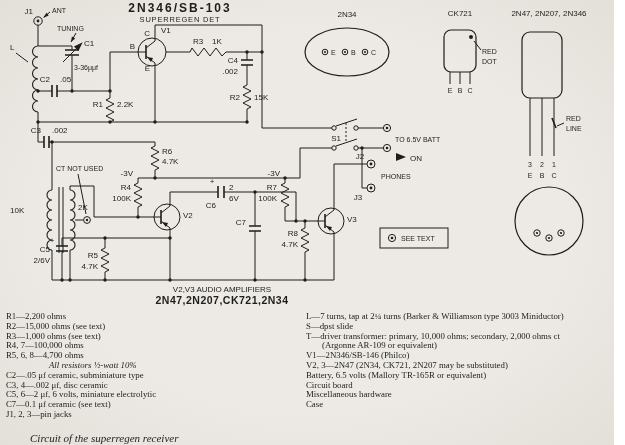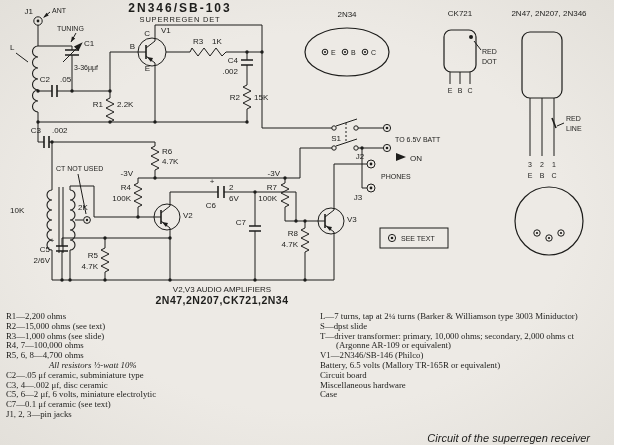--- a/index.html
+++ b/index.html
@@ -8,28 +8,28 @@
         font-family:"Liberation Sans",sans-serif;color:#1d1d1b;}
   svg{position:absolute;left:0;top:0;}
   svg text{fill:#1d1d1b;font-family:"Liberation Sans",sans-serif;font-size:8px;}
   svg text.sm{font-size:7px;}
   svg text.ttl{font-size:12px;font-weight:bold;letter-spacing:2px;}
   svg text.sub{font-size:7.5px;letter-spacing:0.8px;}
   svg text.big{font-size:10.5px;font-weight:bold;letter-spacing:0.5px;}
   .wire{stroke:#1d1d1b;stroke-width:1;fill:none;}
   .thick{stroke:#1d1d1b;stroke-width:1.6;fill:none;}
   .ink{fill:#1d1d1b;}
-  .parts{position:absolute;left:6px;top:312px;width:614px;display:flex;gap:14px;
+  .parts{position:absolute;left:6px;top:312px;width:614px;display:flex;
          font-family:"Liberation Serif",serif;font-size:8.8px;line-height:9.8px;}
   .pcol-left{width:300px;}
   .pcol-right{width:262px;}
   .pitem{padding-left:16px;text-indent:-16px;}
   .italic{font-style:italic;margin-left:43px;}
-  .caption{position:absolute;left:30px;top:432px;width:560px;text-align:right;
-           font-family:Liberation Sans, sans-serif;font-style:italic;font-size:11px;}
+  .caption{position:absolute;left:30px;top:432px;width:560px;text-align:left;
+           font-family:Liberation Serif, serif;font-style:italic;font-size:11px;}
 </style>
 </head>
 <body>
 
 <div class="page">
 
 <svg width="625" height="310" viewBox="0 0 625 310">
 
   <g>
     <path class="wire" d="
@@ -318,35 +318,36 @@
     <text class="sm" x="530" y="178" text-anchor="middle">E</text>
     <text class="sm" x="542" y="178" text-anchor="middle">B</text>
     <text class="sm" x="554" y="178" text-anchor="middle">C</text>
   </g>
 </svg>
 
 <div class="parts">
   <div class="pcol-left">
     <div class="pitem">R1—2,200 ohms</div>
     <div class="pitem">R2—15,000 ohms (see text)</div>
-    <div class="pitem">R3—1,000 ohms (see slide)</div>
+    <div class="pitem">R3—1,000 ohms (see text)</div>
     <div class="pitem">R4, 7—100,000 ohms</div>
     <div class="pitem">R5, 6, 8—4,700 ohms</div>
     <div class="pitem italic">All resistors ½-watt 10%</div>
     <div class="pitem">C2—.05 μf ceramic, subminiature type</div>
     <div class="pitem">C3, 4—.002 μf, disc ceramic</div>
     <div class="pitem">C5, 6—2 μf, 6 volts, miniature electrolytic</div>
     <div class="pitem">C7—0.1 μf ceramic (see text)</div>
     <div class="pitem">J1, 2, 3—pin jacks</div>
   </div>
   <div class="pcol-right">
     <div class="pitem">L—7 turns, tap at 2¼ turns (Barker &amp; Williamson type 3003 Miniductor)</div>
     <div class="pitem">S—dpst slide</div>
     <div class="pitem">T—driver transformer: primary, 10,000 ohms; secondary, 2,000 ohms ct (Argonne AR-109 or equivalent)</div>
     <div class="pitem">V1—2N346/SB-146 (Philco)</div>
+    <div class="pitem">V2, 3—2N47 (2N34, CK721, 2N207 may be substituted)</div>
     <div class="pitem">Battery, 6.5 volts (Mallory TR-165R or equivalent)</div>
     <div class="pitem">Circuit board</div>
     <div class="pitem">Miscellaneous hardware</div>
     <div class="pitem">Case</div>
   </div>
 </div>
 
 <div class="caption">Circuit of the superregen receiver</div>
 
 </div>

